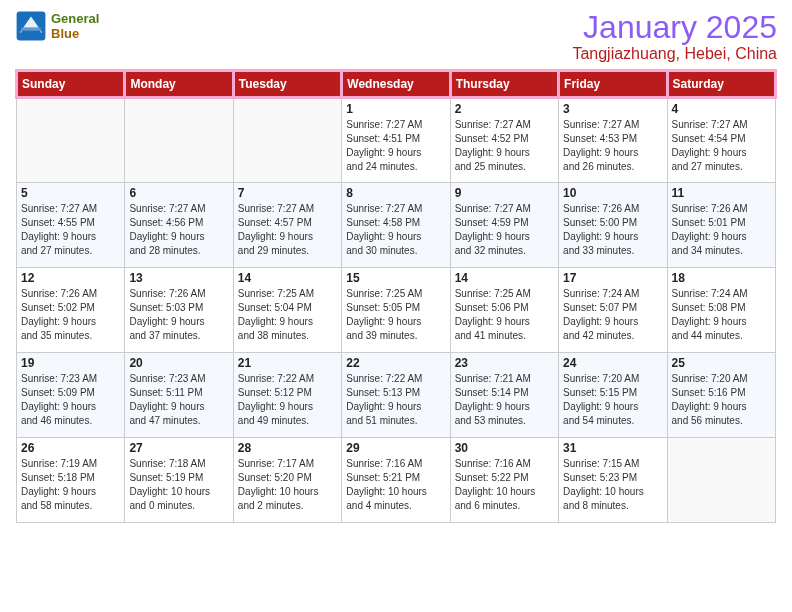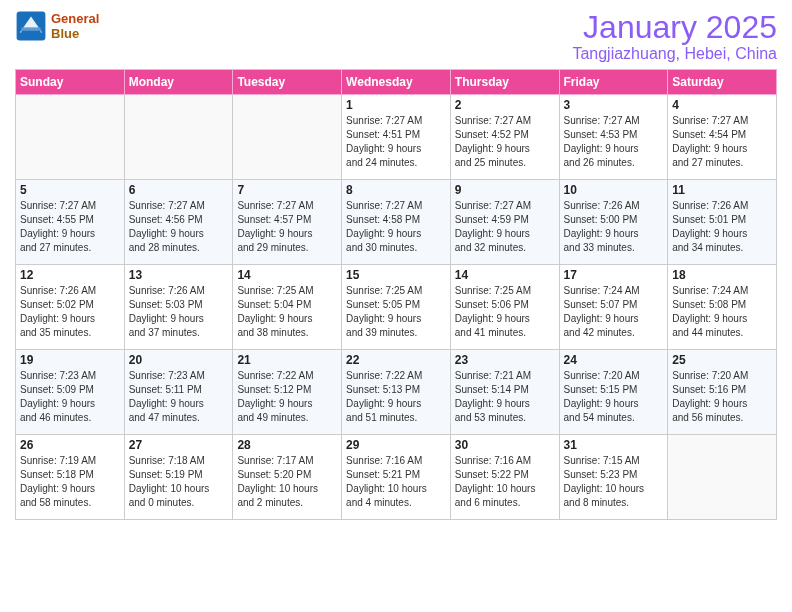--- a/index.html
+++ b/index.html
@@ -34,35 +34,35 @@
       text-align: right;
     }
     .month-title {
       font-size: 32px;
       font-weight: normal;
       color: #8b5cf6;
       line-height: 1.1;
     }
     .location-title {
       font-size: 16px;
-      color: #8b5cf6;
+      color: #b91c1c;
     }
     table {
       width: 100%;
       border-collapse: collapse;
       table-layout: fixed;
     }
     thead tr th {
-      background-color: #ec4899;
+      background-color: #b91c1c;
       color: #fff;
       font-size: 12px;
       font-weight: bold;
       padding: 5px 4px;
       text-align: left;
-      border: 1px solid #f9a8d4;
+      border: 3px solid #f9a8d4;
     }
     tbody tr td {
       border: 1px solid #ccc;
       vertical-align: top;
       padding: 3px 4px;
       height: 85px;
       background: #fff;
       font-size: 9.5px;
       color: #333;
     }
@@ -90,21 +90,21 @@
 <div class="page">
   <div class="header">
     <div class="logo">
       <svg class="logo-icon" viewBox="0 0 40 40">
         <rect x="2" y="2" width="36" height="36" rx="4" fill="#1a6fbd"></rect>
         <polygon points="20,8 34,28 6,28" fill="white" opacity="0.9"></polygon>
         <rect x="8" y="22" width="24" height="10" rx="2" fill="#1a6fbd"></rect>
         <rect x="8" y="22" width="24" height="4" fill="white" opacity="0.3"></rect>
       </svg>
       <div>
-        <div style="font-size:13px;font-weight:bold;color:#c2410c;">General</div>
+        <div style="font-size:13px;font-weight:bold;color:#4d7c0f;">General</div>
         <div style="font-size:13px;font-weight:bold;color:#a16207;">Blue</div>
       </div>
     </div>
     <div class="title-block">
       <div class="month-title">January 2025</div>
       <div class="location-title">Tangjiazhuang, Hebei, China</div>
     </div>
   </div>
 
   <table>

